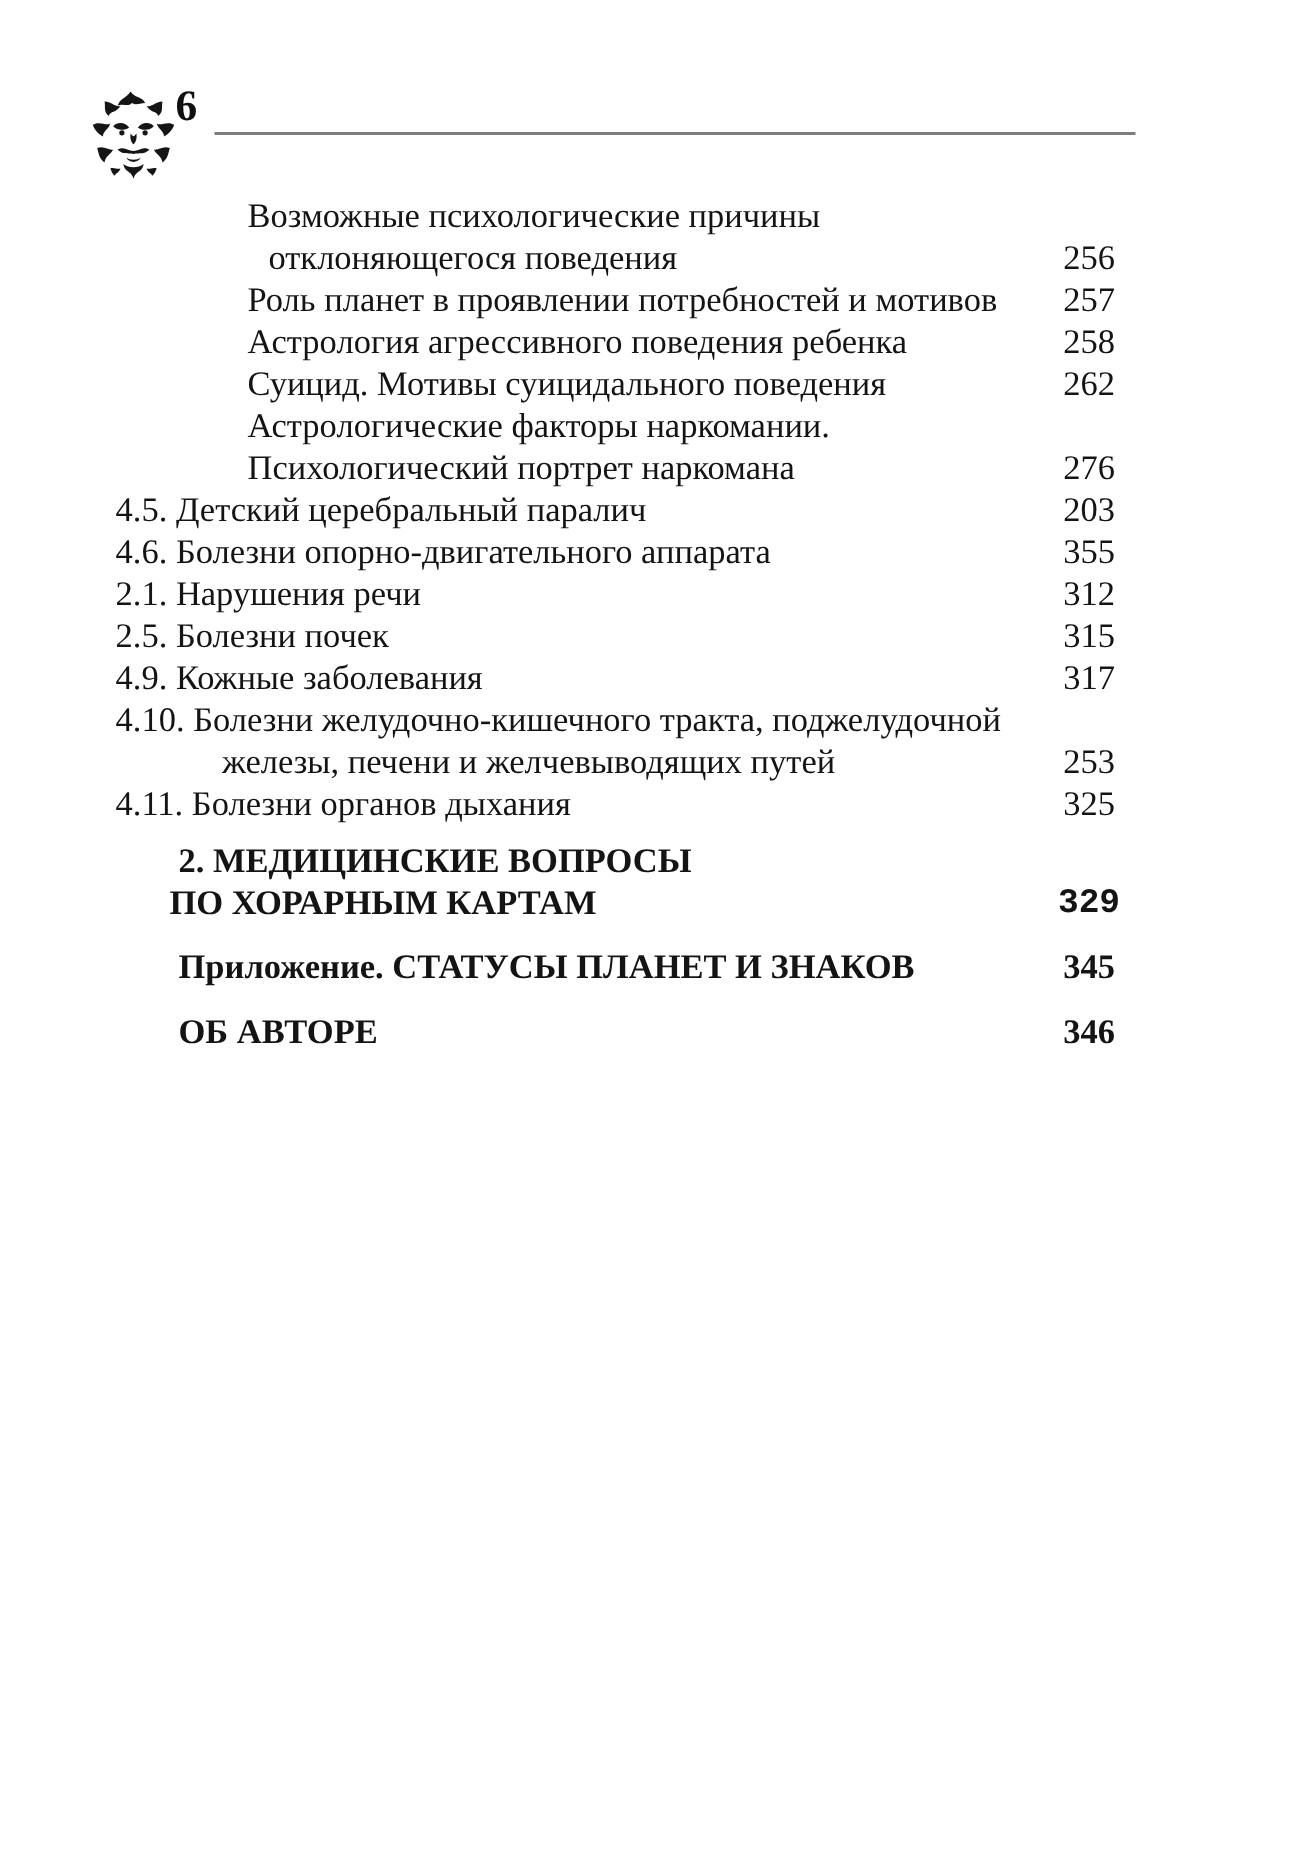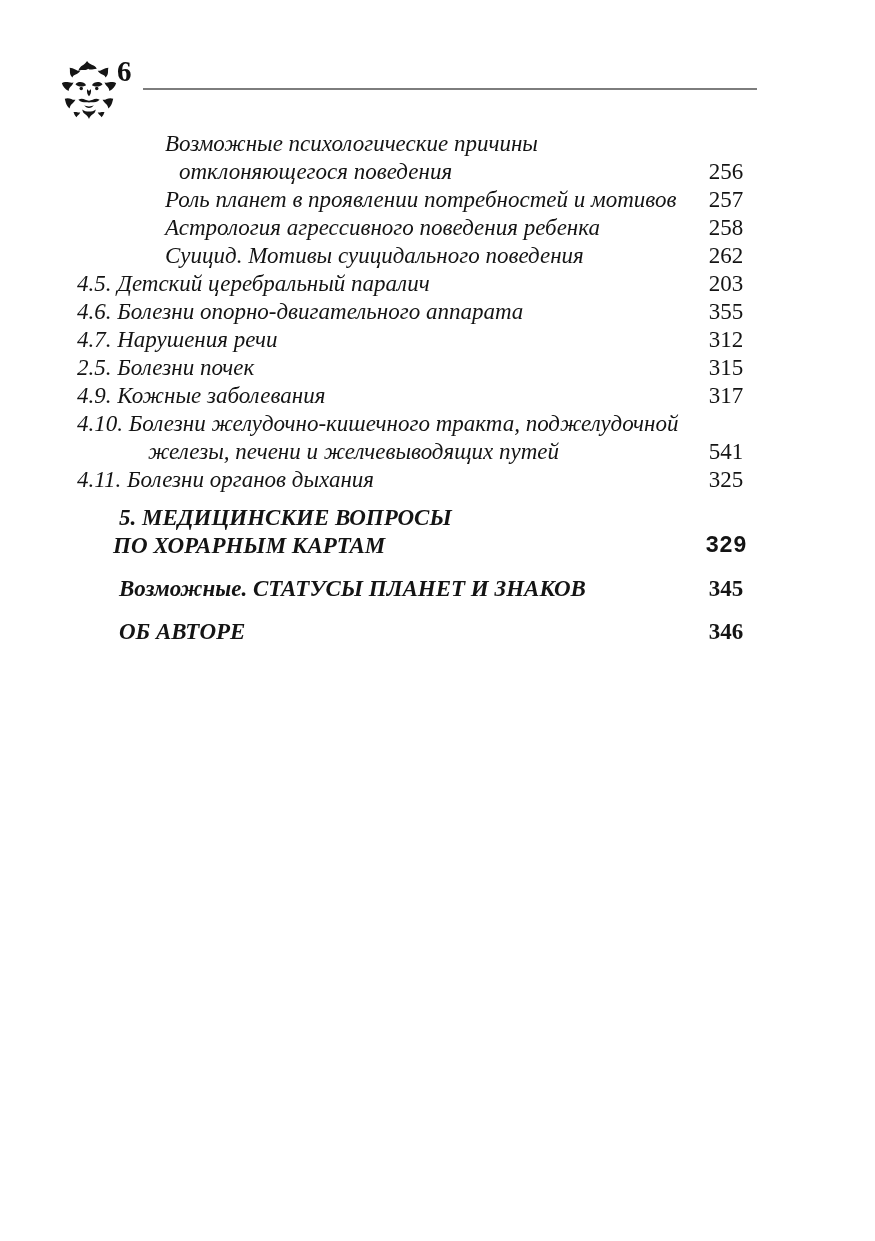--- a/index.html
+++ b/index.html
@@ -55,21 +55,20 @@
   .entry {
     display: flex;
     align-items: flex-end;
   }
   .entry-text {
     flex: 1;
     min-width: 0;
   }
   .entry-text .line {
     white-space: nowrap;
-    font-style: italic;
   }
   .entry-page {
     margin-left: 10px;
     min-width: 44px;
     text-align: center;
     white-space: nowrap;
   }
 
   
   .entry.sub .line        { margin-left: 88px; }
@@ -148,73 +147,80 @@
           <div class="line">Астрология агрессивного поведения ребенка</div>
         </div>
     <div class="entry-page">258</div>
   </div>
       <div class="entry sub">
     <div class="entry-text">
           <div class="line">Суицид. Мотивы суицидального поведения</div>
         </div>
     <div class="entry-page">262</div>
   </div>
+      <div class="entry sub">
+    <div class="entry-text">
+          <div class="line">Астрологические факторы наркомании.</div>
+          <div class="line cont-flush">Психологический портрет наркомана</div>
+        </div>
+    <div class="entry-page">276</div>
+  </div>
       <div class="entry num">
     <div class="entry-text">
           <div class="line">4.5. Детский церебральный паралич</div>
         </div>
     <div class="entry-page">203</div>
   </div>
       <div class="entry num">
     <div class="entry-text">
           <div class="line">4.6. Болезни опорно-двигательного аппарата</div>
         </div>
     <div class="entry-page">355</div>
   </div>
       <div class="entry num">
     <div class="entry-text">
-          <div class="line">4.7. Нарушения речи</div>
+          <div class="line">2.1. Нарушения речи</div>
         </div>
     <div class="entry-page">312</div>
   </div>
       <div class="entry num">
     <div class="entry-text">
           <div class="line">2.5. Болезни почек</div>
         </div>
     <div class="entry-page">315</div>
   </div>
       <div class="entry num">
     <div class="entry-text">
           <div class="line">4.9. Кожные заболевания</div>
         </div>
     <div class="entry-page">317</div>
   </div>
       <div class="entry num">
     <div class="entry-text">
           <div class="line">4.10. Болезни желудочно-кишечного тракта, поджелудочной</div>
           <div class="line cont-num-wrap">железы, печени и желчевыводящих путей</div>
         </div>
-    <div class="entry-page">541</div>
+    <div class="entry-page">253</div>
   </div>
       <div class="entry num">
     <div class="entry-text">
           <div class="line">4.11. Болезни органов дыхания</div>
         </div>
     <div class="entry-page">325</div>
   </div>
       <div class="entry section">
     <div class="entry-text">
-          <div class="line">5. МЕДИЦИНСКИЕ ВОПРОСЫ</div>
+          <div class="line">2. МЕДИЦИНСКИЕ ВОПРОСЫ</div>
           <div class="line cont-section-wrap">ПО ХОРАРНЫМ КАРТАМ</div>
         </div>
     <div class="entry-page">329</div>
   </div>
       <div class="entry appendix">
     <div class="entry-text">
-          <div class="line">Возможные. СТАТУСЫ ПЛАНЕТ И ЗНАКОВ</div>
+          <div class="line">Приложение. СТАТУСЫ ПЛАНЕТ И ЗНАКОВ</div>
         </div>
     <div class="entry-page">345</div>
   </div>
       <div class="entry appendix">
     <div class="entry-text">
           <div class="line">ОБ АВТОРЕ</div>
         </div>
     <div class="entry-page">346</div>
   </div>
     </main>

